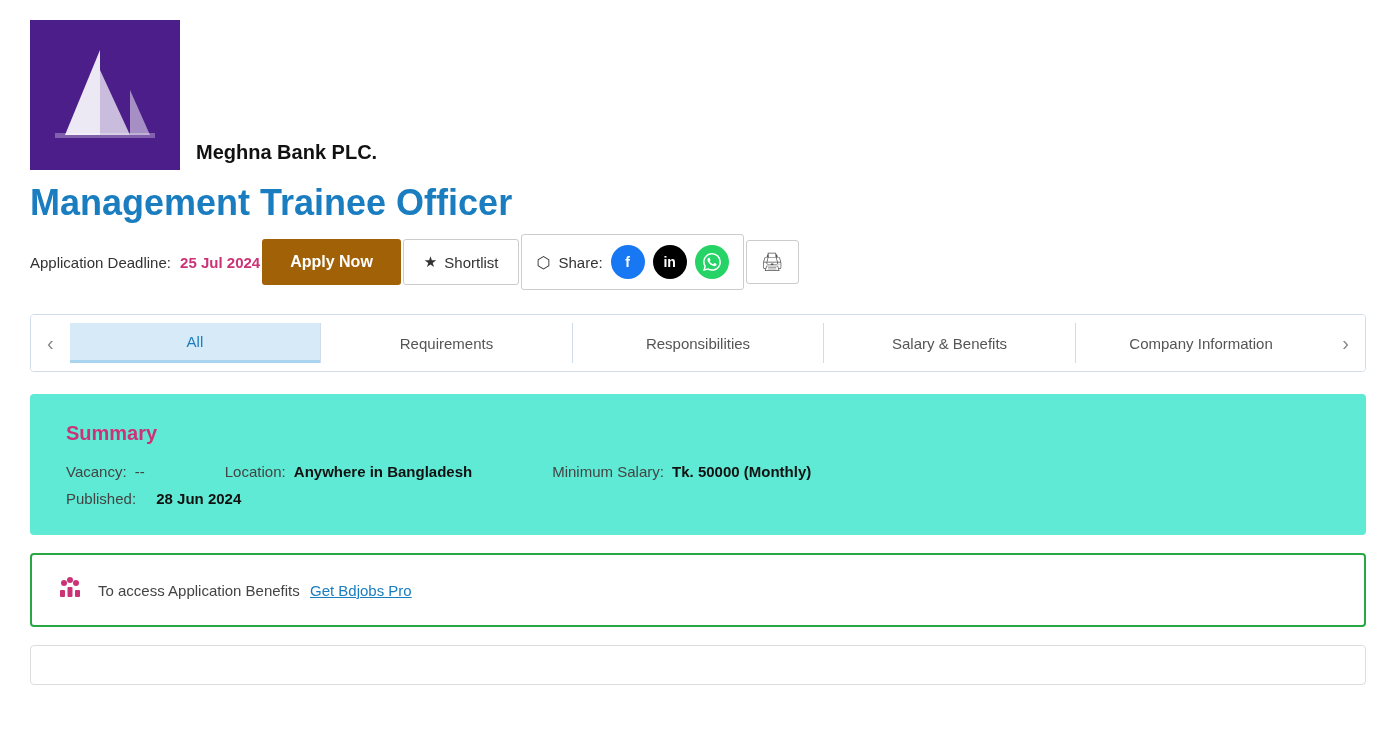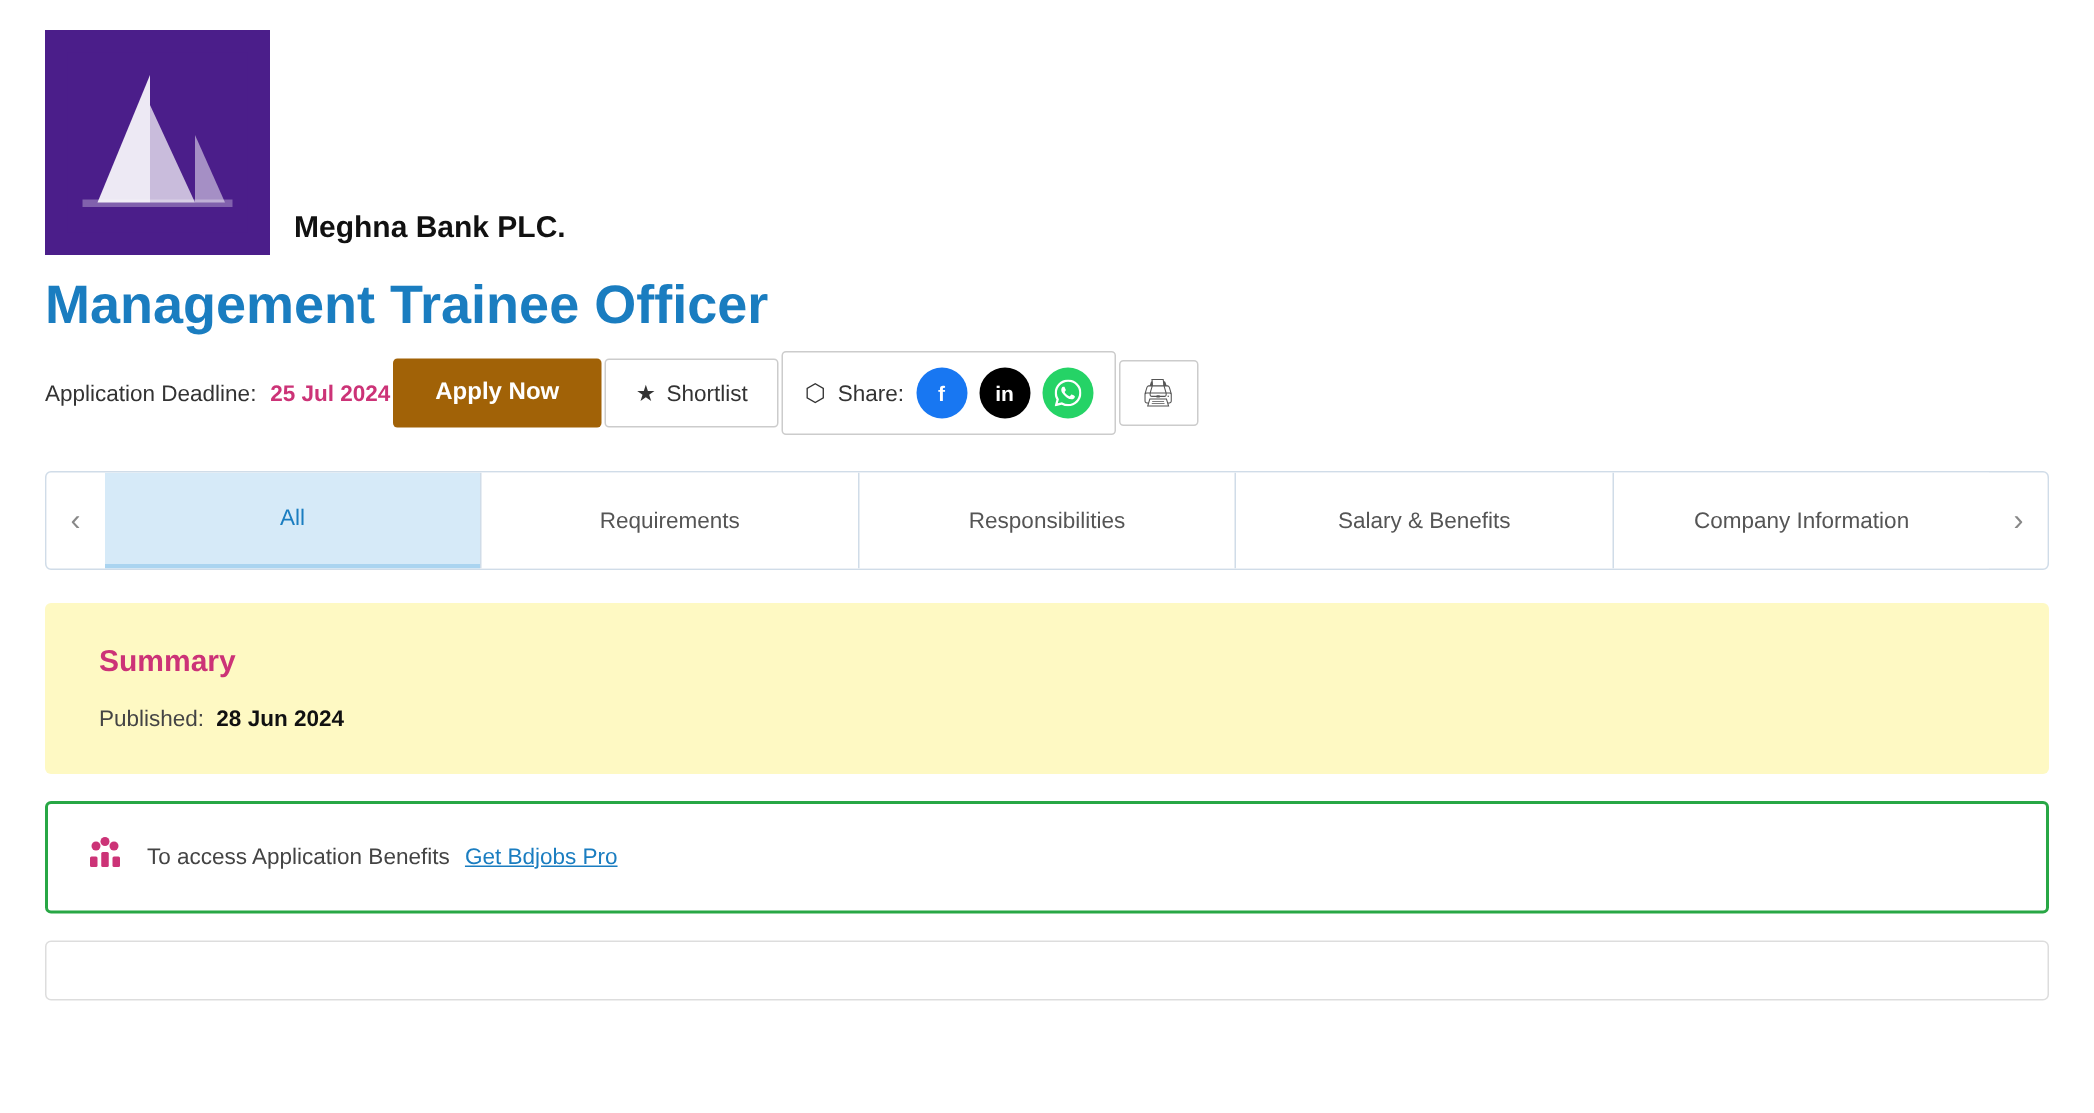--- a/index.html
+++ b/index.html
@@ -28,26 +28,26 @@
     .social-icon { width: 34px; height: 34px; border-radius: 50%; display: flex; align-items: center; justify-content: center; color: #fff; font-weight: bold; font-size: 14px; cursor: pointer; text-decoration: none; }
     .social-facebook { background: #1877f2; }
     .social-linkedin { background: #000000; }
     .social-whatsapp { background: #25d366; }
 
     .btn-print { background: #fff; border: 1px solid #ccc; padding: 10px 14px; border-radius: 3px; cursor: pointer; font-size: 18px; color: #555; }
 
     
     .tabs-row { display: flex; align-items: center; border: 1px solid #d0dce8; border-radius: 4px; overflow: hidden; margin-bottom: 22px; }
     .tab-nav-btn { background: #fff; border: none; padding: 0 16px; height: 56px; cursor: pointer; font-size: 20px; color: #888; flex-shrink: 0; display: flex; align-items: center; justify-content: center; }
-    .tab-item { flex: 1; height: 64px; display: flex; align-items: center; justify-content: center; border-left: 1px solid #d0dce8; cursor: pointer; font-size: 15px; color: #555; background: #fff; }
+    .tab-item { flex: 1; height: 40px; display: flex; align-items: center; justify-content: center; border-left: 1px solid #d0dce8; cursor: pointer; font-size: 15px; color: #555; background: #fff; }
     .tab-item.active { background: #d6eaf8; color: #1a7dc0; font-weight: 500; border-bottom: 3px solid #aad4f0; }
     .tab-item:first-of-type { border-left: none; }
 
     
-    .summary-card { background: #fef9c3; border-radius: 4px; padding: 28px 36px; margin-bottom: 18px; }
+    .summary-card { background: #5eead4; border-radius: 4px; padding: 28px 36px; margin-bottom: 18px; }
     .summary-title { font-size: 20px; font-weight: bold; color: #cc3377; margin-bottom: 18px; }
     .summary-item { font-size: 15px; color: #444; }
     .summary-item b { color: #111; }
     .summary-row { display: flex; gap: 80px; flex-wrap: wrap; margin-bottom: 10px; }
     .summary-row:last-child { margin-bottom: 0; }
 
     
     .insights-card { border: 2px solid #28a745; border-radius: 4px; padding: 18px 24px; display: flex; align-items: center; gap: 14px; margin-bottom: 18px; }
     .insights-icon { font-size: 24px; }
     .insights-text { font-size: 15px; color: #444; }
@@ -125,25 +125,39 @@
     </div>
     <div class="tab-item">
       <span>Company Information</span>
     </div>
     <button class="tab-nav-btn">›</button>
   </div>
 
   <div class="summary-card">
     <div class="summary-title">Summary</div>
 
+    <div class="summary-row">
+      <div class="summary-item">
+        <span>Vacancy:</span>
+        <span style="margin-left:4px;">--</span>
+      </div>
+      <div class="summary-item">
+        <span>Location:</span>
+        <b><span style="margin-left:4px;">Anywhere in Bangladesh</span></b>
+      </div>
+      <div class="summary-item">
+        <span>Minimum Salary:</span>
+        <b><span style="margin-left:4px;">Tk. 50000 (Monthly)</span></b>
+      </div>
+    </div>
 
     <div class="summary-row">
       <div class="summary-item">
         <span>Published:</span>
-        <b><span style="margin-left:4px;">28 Jun 2024</span></b>
+        <b><span style="margin-left:16px;">28 Jun 2024</span></b>
       </div>
     </div>
   </div>
 
   <div class="insights-card">
     <span class="insights-icon">
       
       <svg width="28" height="28" viewBox="0 0 28 28" xmlns="http://www.w3.org/2000/svg">
         <circle cx="8" cy="10" r="3" fill="#cc3377"></circle>
         <circle cx="20" cy="10" r="3" fill="#cc3377"></circle>

